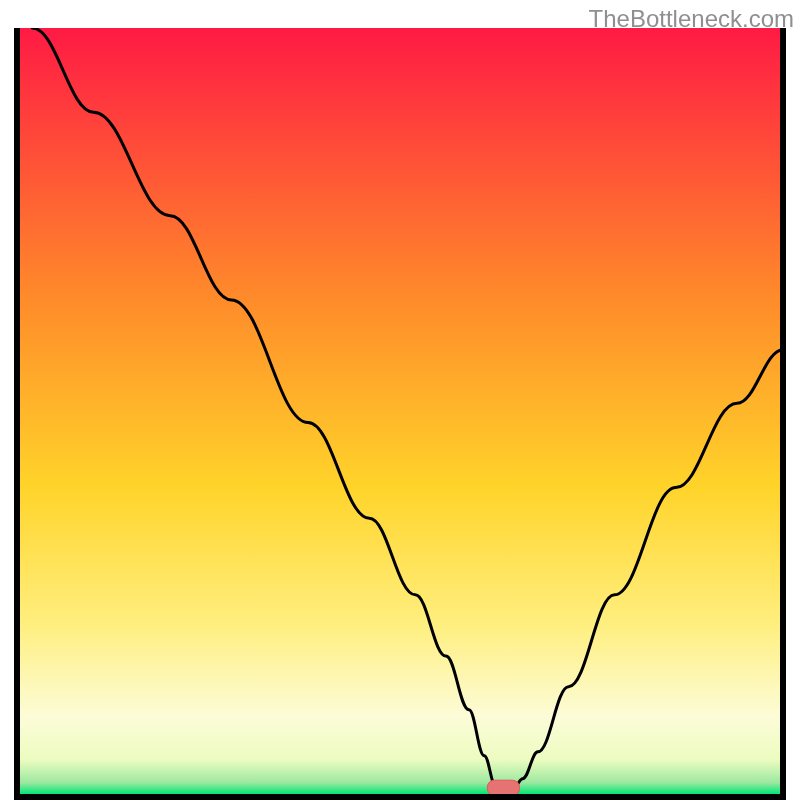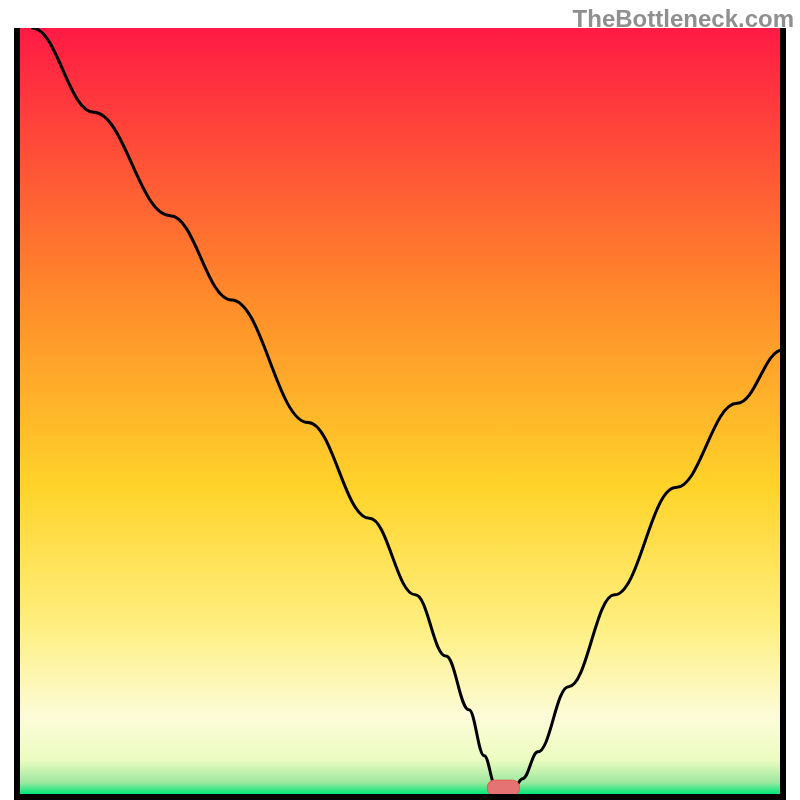--- a/index.html
+++ b/index.html
@@ -15,21 +15,21 @@
     height: 800px;
     box-sizing: border-box;
   }
   .watermark {
     position: absolute;
     top: 5px;
     right: 6px;
     font-family: Arial, Helvetica, sans-serif;
     font-size: 24px;
     color: #8f8f8f;
-    font-weight: 700;
+    font-weight: 400;
     letter-spacing: 0;
   }
   svg.plot {
     position: absolute;
     top: 28px;
     left: 14px;
     width: 772px;
     height: 772px;
   }
 </style>

